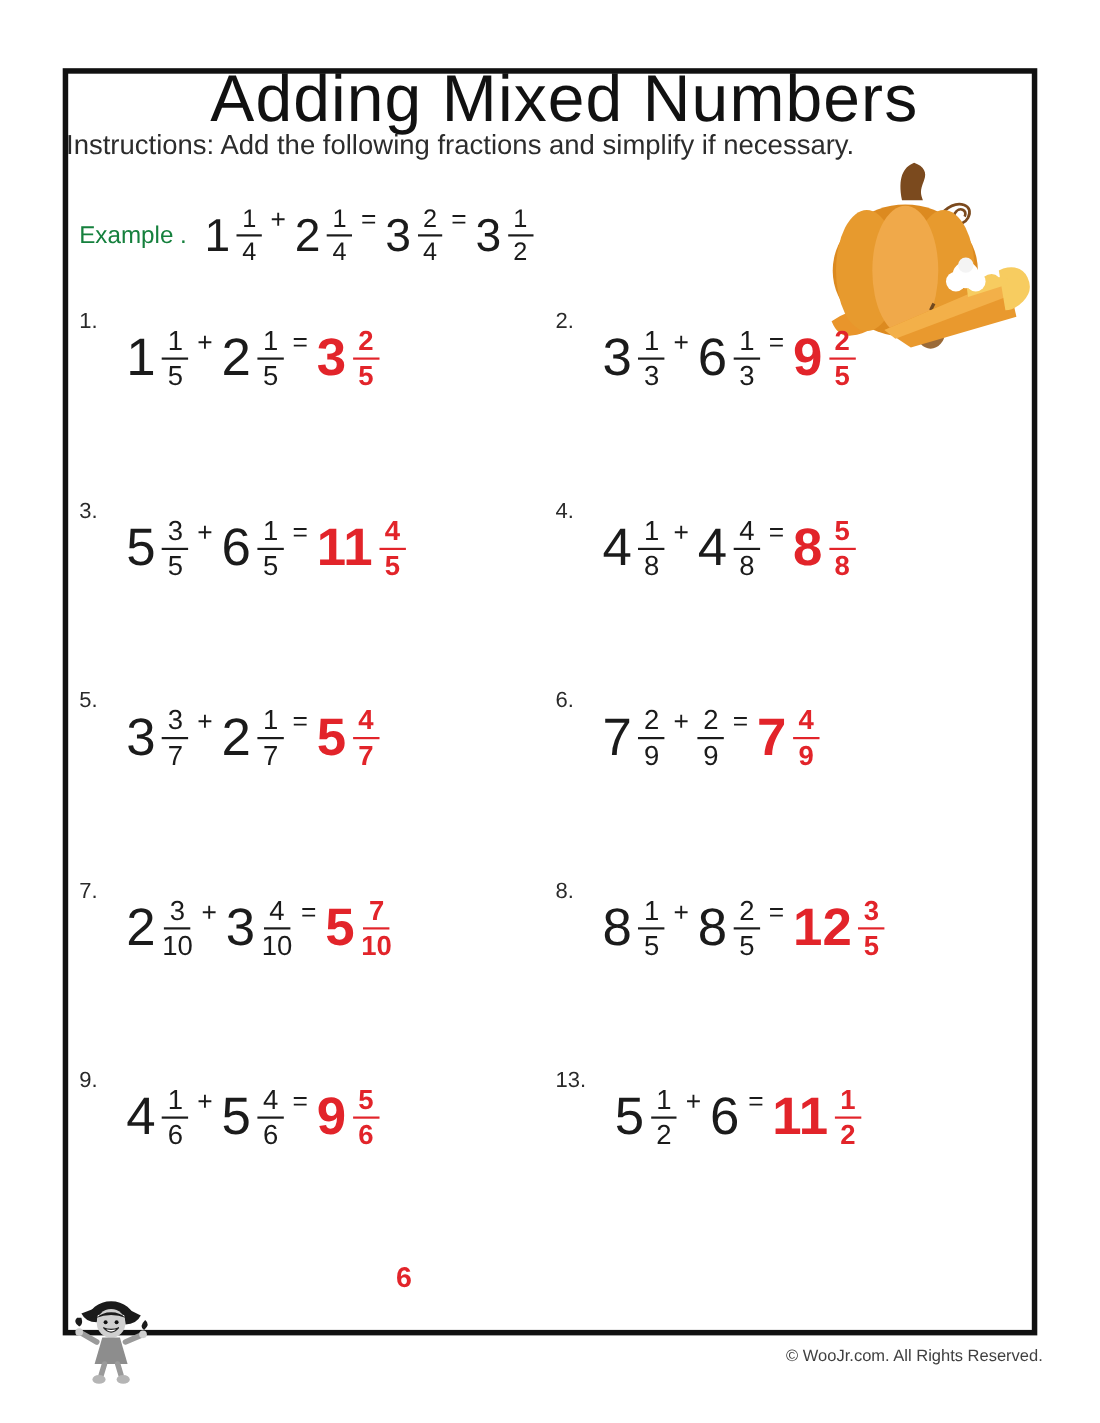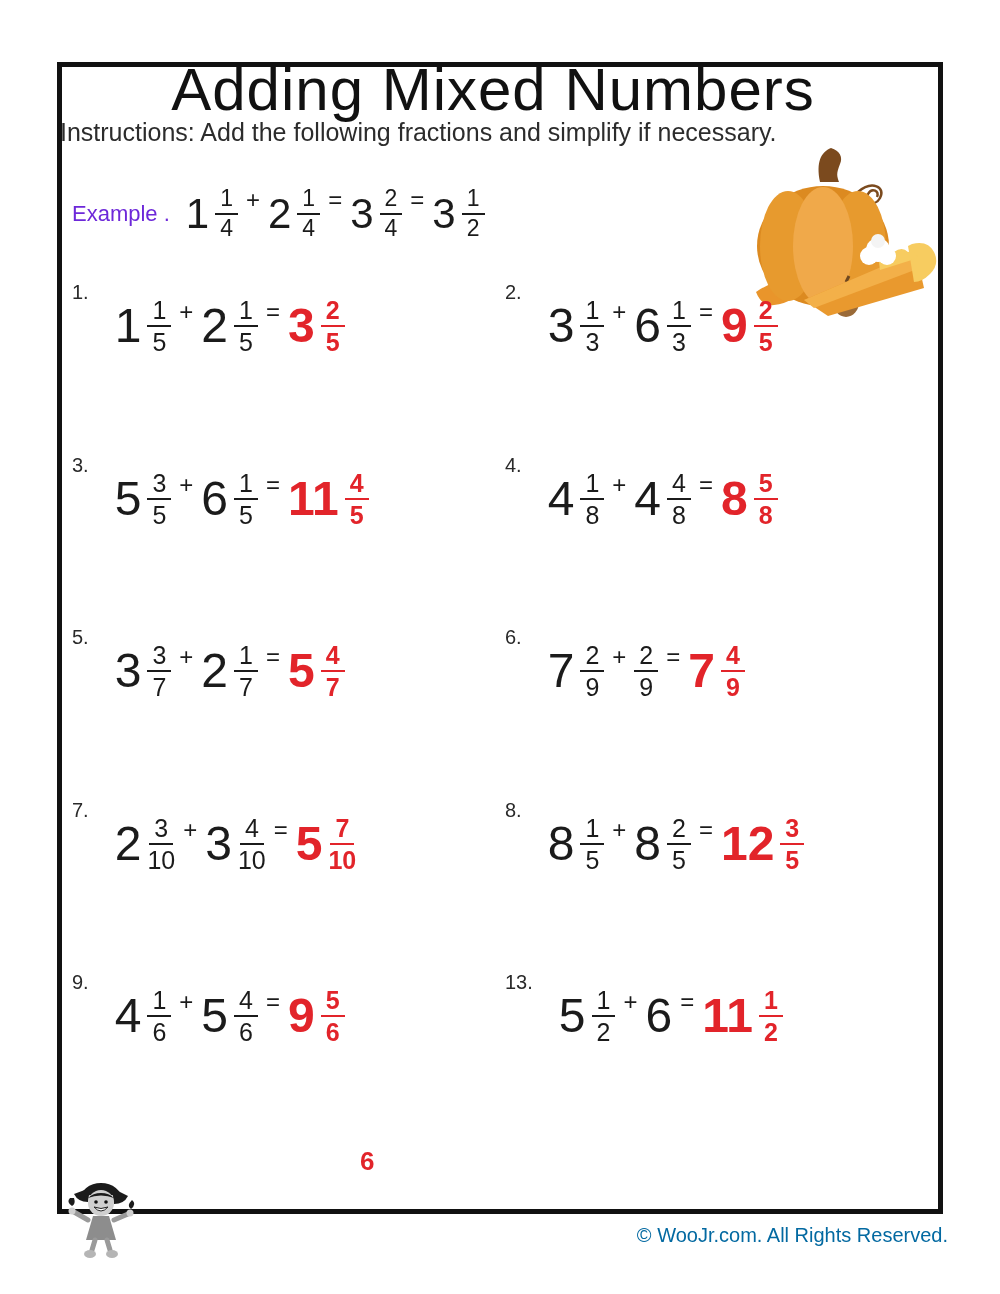--- a/index.html
+++ b/index.html
@@ -1,42 +1,42 @@
 <!DOCTYPE html>
 <html style="--red: #e2242a;"><head>
 <meta charset="utf-8">
 <style>
   html,body{margin:0;padding:0;background:#fff;}
   .page{position:relative;width:1000px;height:1294px;background:#fff;overflow:hidden;
         font-family:"Liberation Sans",sans-serif;color:#1b1b1b;}
   .sheet-border{position:absolute;left:57px;top:62px;width:886px;height:1152px;
         border:5px solid #111;box-sizing:border-box;background:#fff;}
-  .title{position:absolute;left:50px;top:60px;width:886px;text-align:center;
+  .title{position:absolute;left:70px;top:60px;width:886px;text-align:center;
         font-size:60px;font-weight:400;letter-spacing:1px;color:#111;line-height:1.0;}
   .instructions{position:absolute;left:60px;top:118px;font-size:25px;color:#2c2c2c;}
   .example-row{position:absolute;left:72px;top:186px;display:flex;align-items:center;}
-  .example-label{font-size:22px;color:#6d28d9;margin-right:16px;}
+  .example-label{font-size:22px;color:#15803d;margin-right:16px;}
   .example-row .whole{font-size:42px;}
   .example-row .frac{font-size:23px;}
   .problems{position:absolute;left:72px;top:283px;width:856px;display:grid;
         grid-template-columns:433px 1fr;grid-auto-rows:172.5px;}
   .problem{display:flex;align-items:center;height:86px;}
   .pnum{font-size:20px;color:#2a2a2a;margin-right:26px;align-self:flex-start;margin-top:-2px;}
   .mixed{display:inline-flex;align-items:center;gap:6px;color:#1b1b1b;}
   .whole{font-size:48px;line-height:1;}
   .frac{display:inline-flex;flex-direction:column;align-items:center;font-size:25px;line-height:1.12;}
   .num{border-bottom:2px solid currentColor;padding:0 5px 1px;}
   .den{padding-top:1px;}
   .op{font-size:24px;position:relative;top:-14px;margin:0 8px;color:#1b1b1b;}
   .mixed.red{color:var(--red,#e2242a);font-weight:bold;}
   .challenge{position:absolute;left:72px;top:1078px;width:868px;font-size:21.5px;
         line-height:1.35;color:#2c2c2c;white-space:pre-wrap;}
   .challenge-answer{position:absolute;left:360px;top:1146px;font-size:26px;font-weight:bold;
         color:var(--red,#e2242a);}
-  .footer{position:absolute;right:52px;top:1224px;font-size:20px;color:#0369a1;}
+  .footer{position:absolute;right:52px;top:1224px;font-size:15px;color:#404040;}
   .clipart{position:absolute;left:728px;top:134px;width:212px;height:192px;}
   .mascot{position:absolute;left:64px;top:1180px;width:74px;height:82px;z-index:5;}
 </style>
 </head>
 <body>
 
 <div class="page">
 
   <div class="sheet-border"></div>
 

